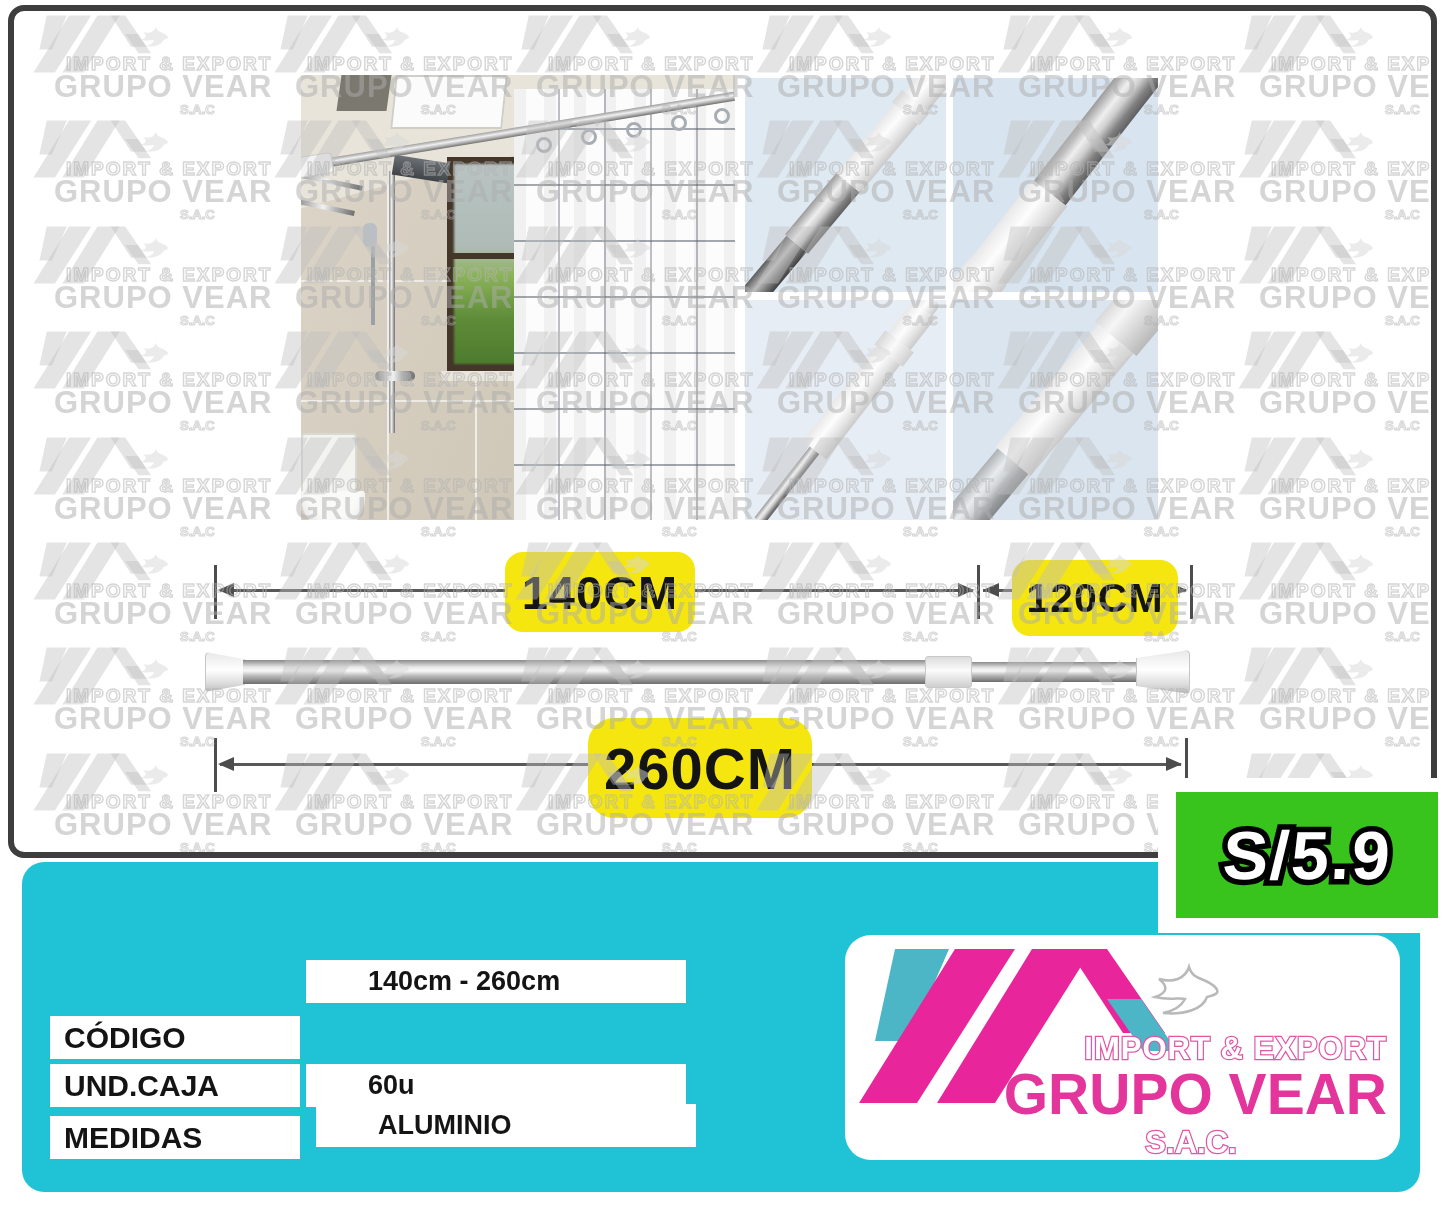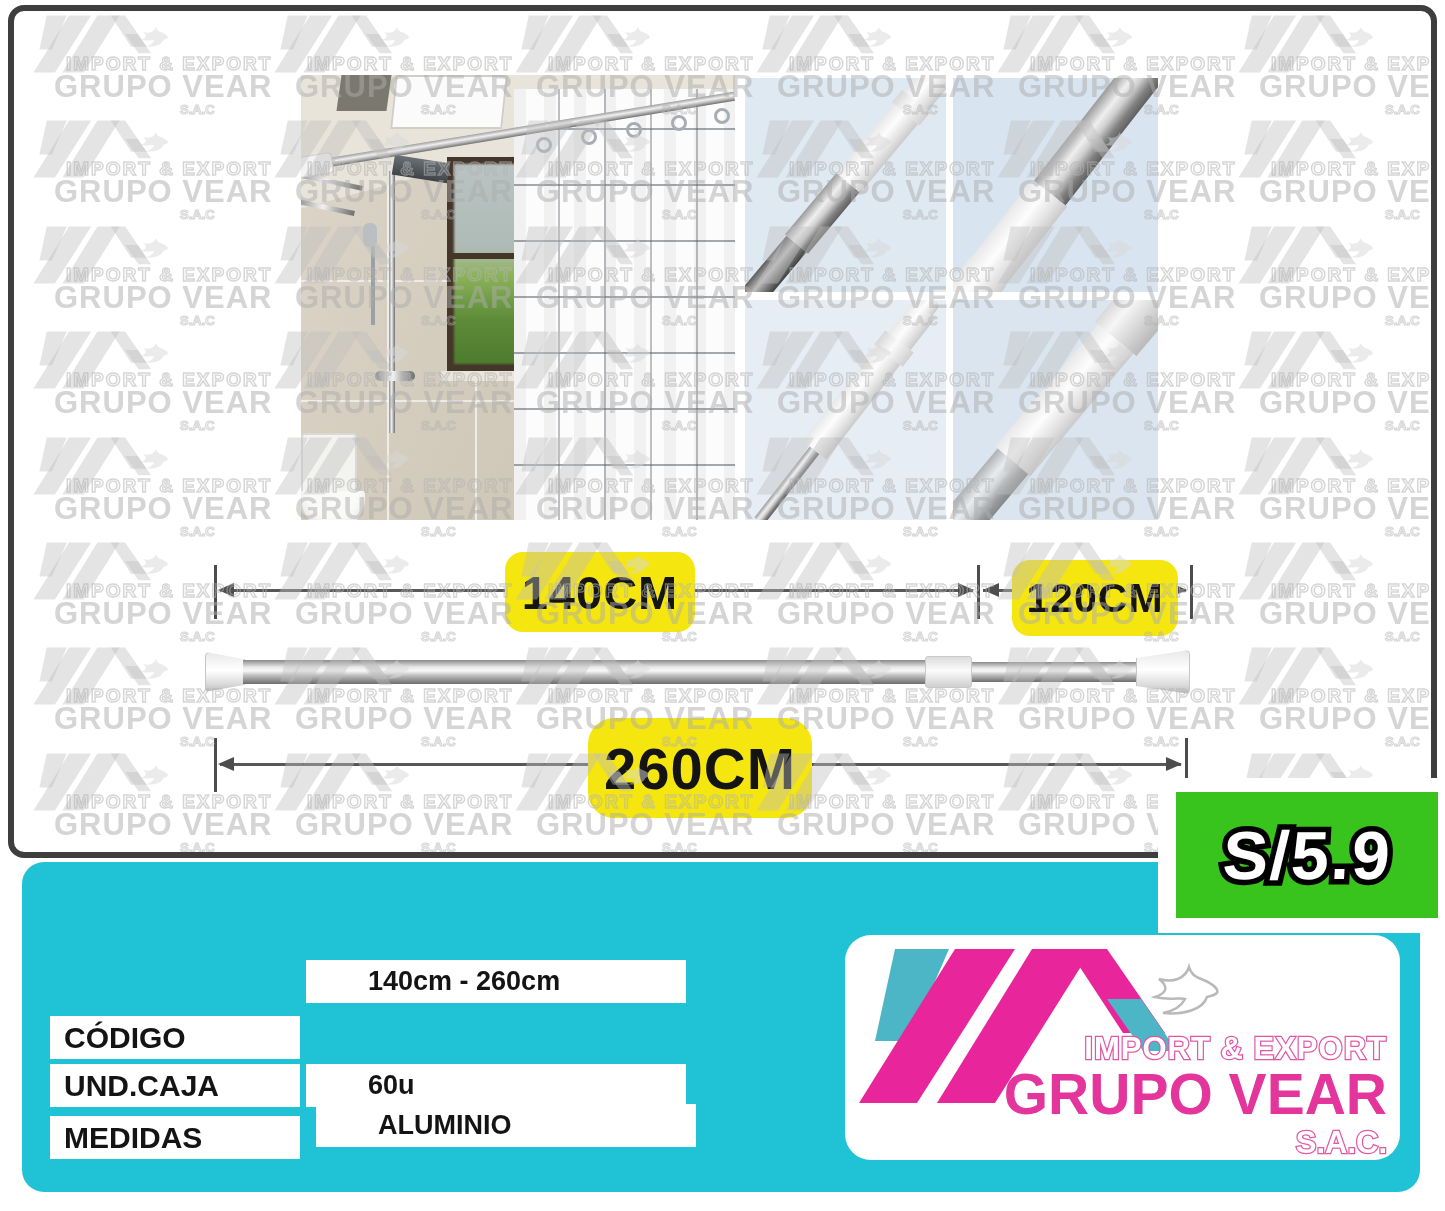--- a/index.html
+++ b/index.html
@@ -104,21 +104,21 @@
   .spec-value{position:absolute;left:284px;width:380px;height:43px;background:#ffffff;
               display:flex;align-items:center;padding-left:62px;box-sizing:border-box;
               font-weight:bold;font-size:27px;color:#141414;}
 
   
   .logo-card{position:absolute;left:823px;top:73px;width:555px;height:225px;background:#ffffff;border-radius:26px;overflow:hidden;}
   .brand-line1{position:absolute;left:150px;top:96px;width:392px;text-align:right;font-size:31px;font-weight:800;
                letter-spacing:1px;color:#ffffff;-webkit-text-stroke:2.5px #e157a5;paint-order:stroke fill;white-space:nowrap;}
   .brand-name{position:absolute;left:150px;top:126px;width:392px;text-align:right;font-size:57px;font-weight:800;
               color:#e3359b;white-space:nowrap;}
-  .brand-suffix{position:absolute;left:150px;top:190px;width:392px;text-align:right;font-size:31px;font-weight:800;
+  .brand-suffix{position:absolute;left:150px;top:190px;width:392px;text-align:center;font-size:31px;font-weight:800;
                 color:#ffffff;-webkit-text-stroke:2.5px #e157a5;paint-order:stroke fill;}
 
   
   .price-wrap{position:absolute;left:1158px;top:778px;width:287px;height:155px;background:#ffffff;z-index:8;}
   .price-badge{position:absolute;left:18px;top:14px;width:262px;height:126px;background:#39c41d;
                display:flex;align-items:center;justify-content:center;}
   .price-text{font-size:68px;font-weight:800;color:#ffffff;-webkit-text-stroke:11px #000000;
               paint-order:stroke fill;transform:skewX(-3deg);letter-spacing:2px;}
 </style>
 </head>

